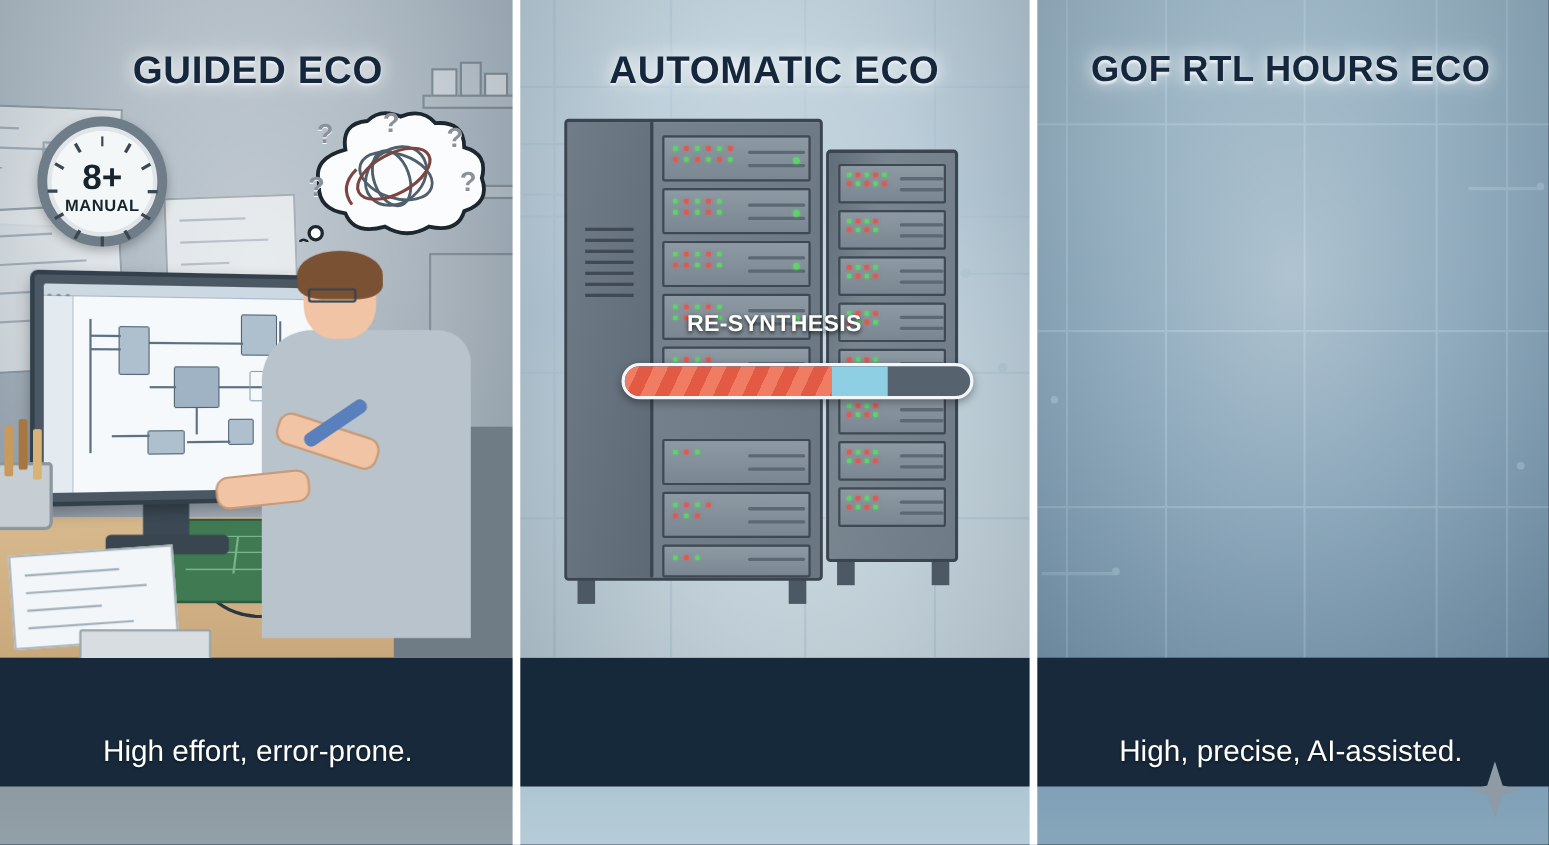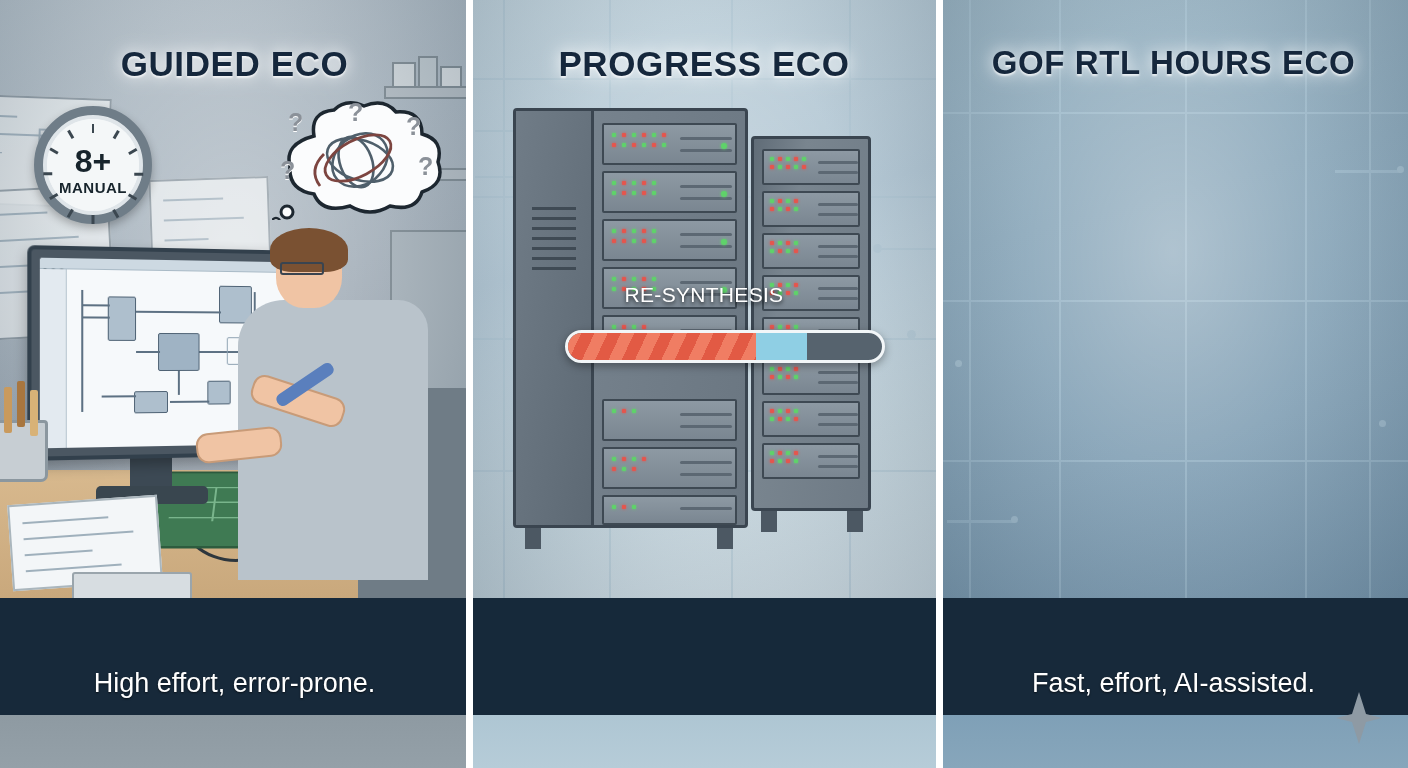--- a/index.html
+++ b/index.html
@@ -111,21 +111,21 @@
   .vent { position:absolute; left:16px; width:44px; height:3px; background:#3f4a54; }
 
   .blade { position:absolute; background:linear-gradient(180deg,#8d99a3 0%,#7a8691 100%); border:2px solid #3e4953; border-radius:2px; }
   .led { position:absolute; width:4px; height:4px; border-radius:1px; }
   .led-g { background:#5fd26a; box-shadow:0 0 3px #5fd26a; }
   .led-r { background:#e4564e; box-shadow:0 0 3px #e4564e; }
   .blade-slot { position:absolute; background:#5c6873; height:3px; border-radius:2px; }
 
   .rack-leg { position:absolute; width:16px; height:24px; background:#4c5863; z-index:17; }
 
-  .progress-label { position:absolute; left:0; right:0; top:283px; text-align:center; color:#fff; font-size:21px; font-weight:normal; line-height:1.18; z-index:32; text-shadow:0 2px 4px rgba(0,0,0,0.75); letter-spacing:0.3px; }
+  .progress-label { position:absolute; left:0; right:0; top:283px; text-align:center; color:#fff; font-size:21px; font-weight:bold; line-height:1.18; z-index:32; text-shadow:0 2px 4px rgba(0,0,0,0.75); letter-spacing:0.3px; }
   .pbar-wrap { position:absolute; left:96px; top:330px; width:320px; height:33px; background:#56636e; border:3px solid #f2f6f8; border-radius:17px; z-index:32; box-shadow:0 3px 8px rgba(0,0,0,0.35); overflow:hidden; }
   .pbar-fill { position:absolute; left:0; top:0; height:100%; width:60%;
      background:repeating-linear-gradient(115deg,#f07d63 0 12px,#e25a44 12px 24px); }
   .pbar-blue { position:absolute; left:60%; top:0; height:100%; width:16%; background:#8fcfe4; }
 
   
   .circ3 { position:absolute; inset:0; opacity:0.35; }
   .c3-l { position:absolute; background:#bcd6e4; }
   .c3-d { position:absolute; width:7px; height:7px; border-radius:50%; background:#cfe4ee; }
 </style>
@@ -514,21 +514,21 @@
 
       <div class="progress-label">
         <div>RE-SYNTHESIS</div>
       </div>
       <div class="pbar-wrap">
         <div class="pbar-fill"></div>
         <div class="pbar-blue"></div>
       </div>
 
       <div class="vignette"></div>
-      <div class="ptitle">PROGRESS ECO</div>
+      <div class="ptitle">AUTOMATIC ECO</div>
     </div>
 
     <div class="botstrip bs2"></div>
   </div>
 
   <div class="panel p3">
     <div class="scene scene3">
 
       <div class="circ3">
         <div class="c3-l" style="left:30px;top:0;width:1.5px;height:598px;"></div>
@@ -546,21 +546,21 @@
         <div class="c3-d" style="left:16px;top:360px;"></div>
         <div class="c3-d" style="left:440px;top:420px;"></div>
       </div>
 
       <div class="vignette"></div>
       <div class="ptitle t3">GOF RTL HOURS ECO</div>
     </div>
 
     <div class="botstrip bs3"></div>
     <div class="caption">
-      <div class="c-sub">Fast, effort, AI-assisted.</div>
+      <div class="c-sub">High, precise, AI-assisted.</div>
     </div>
 
     <svg class="sparkle" viewBox="0 0 46 52">
       <path d="M23 0 L30 22 L46 26 L30 30 L23 52 L16 30 L0 26 L16 22 Z" fill="#8e9aa4"></path>
     </svg>
   </div>
 
   <div class="divider dv1"></div>
   <div class="divider dv2"></div>
 </div>

